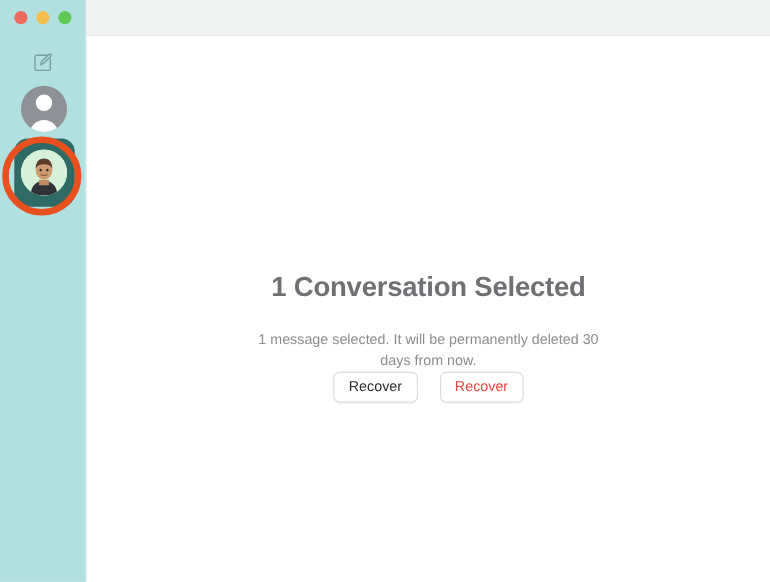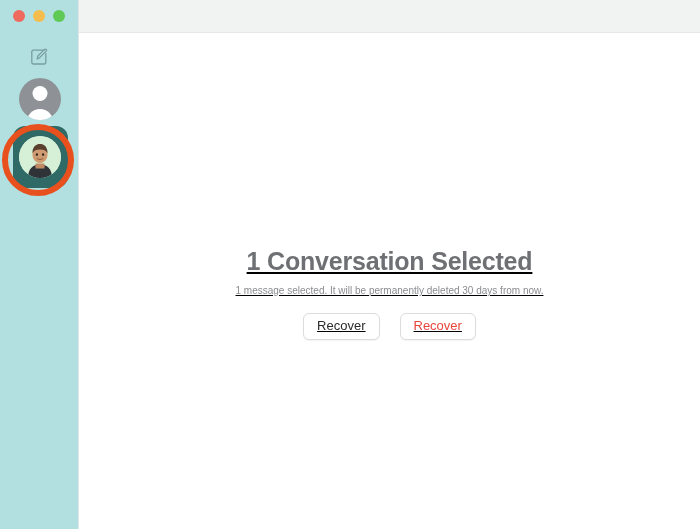--- a/index.html
+++ b/index.html
@@ -159,42 +159,40 @@
   }
 
   .empty-state {
     position: absolute;
     top: 213px;
     left: 0;
     right: 0;
     text-align: center;
     padding: 0 21px;
     box-sizing: border-box;
-    text-decoration: underline;
   }
 
   .empty-title {
     margin: 0;
     font-size: 25px;
     font-weight: bold;
     color: #6f7073;
     letter-spacing: -0.2px;
     line-height: 1.2;
   }
 
   .empty-subtitle {
-    margin: 8px auto 0;
+    margin: 24px auto 0;
     max-width: 330px;
-    font-size: 10px;
+    font-size: 13px;
     color: #8b8c90;
     line-height: 1.45;
   }
 
   .action-row {
-    margin-top: 14px;
     display: flex;
     justify-content: center;
     gap: 20px;
   }
 
   .action-btn {
     font-family: "Liberation Sans", sans-serif;
     font-size: 13px;
     padding: 4px 13px 5px;
     background: #ffffff;

